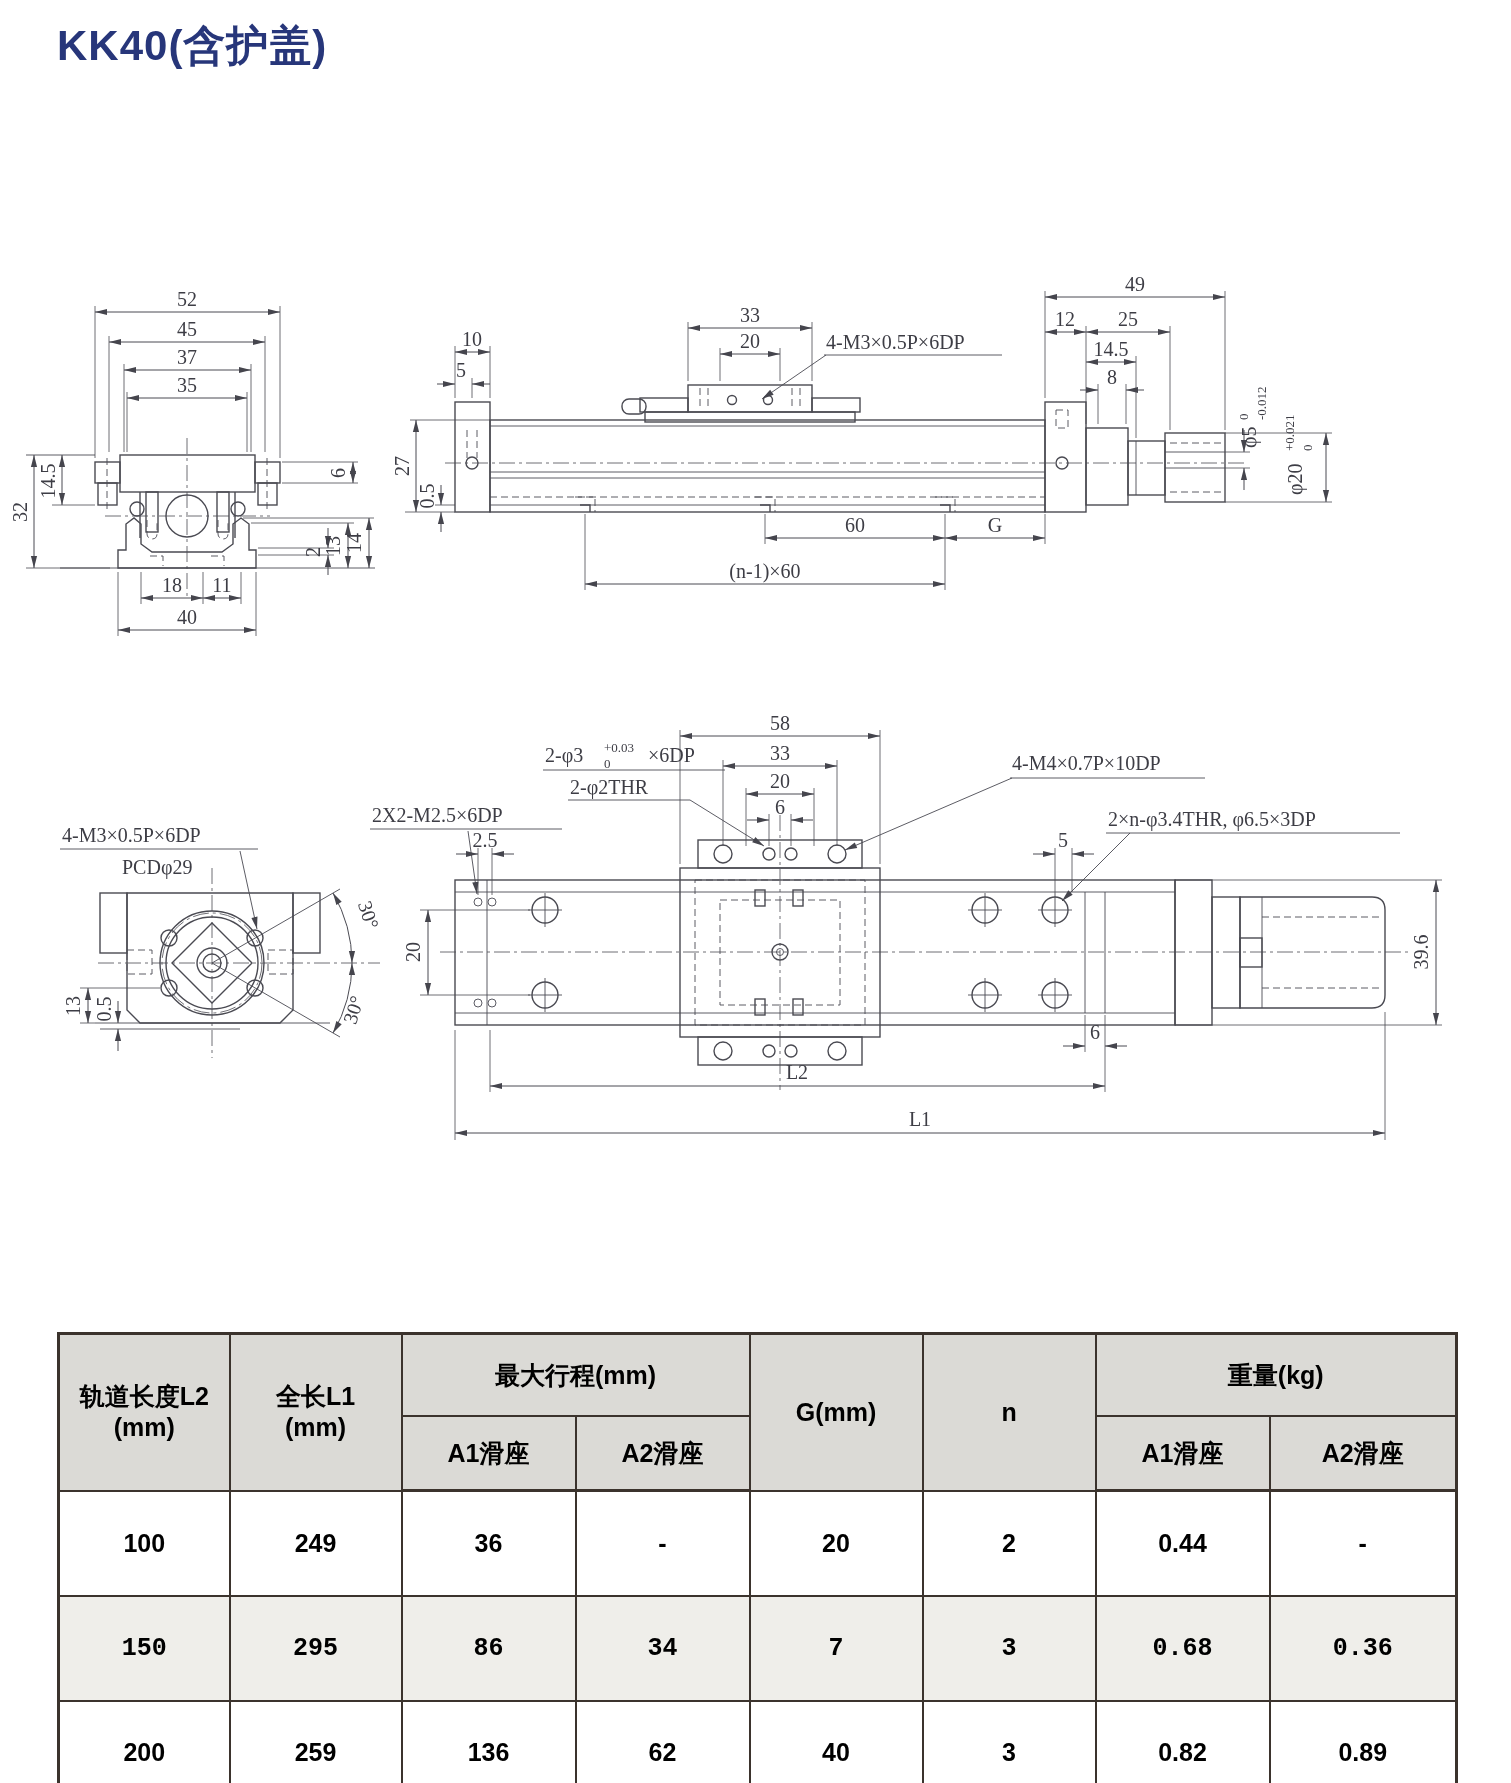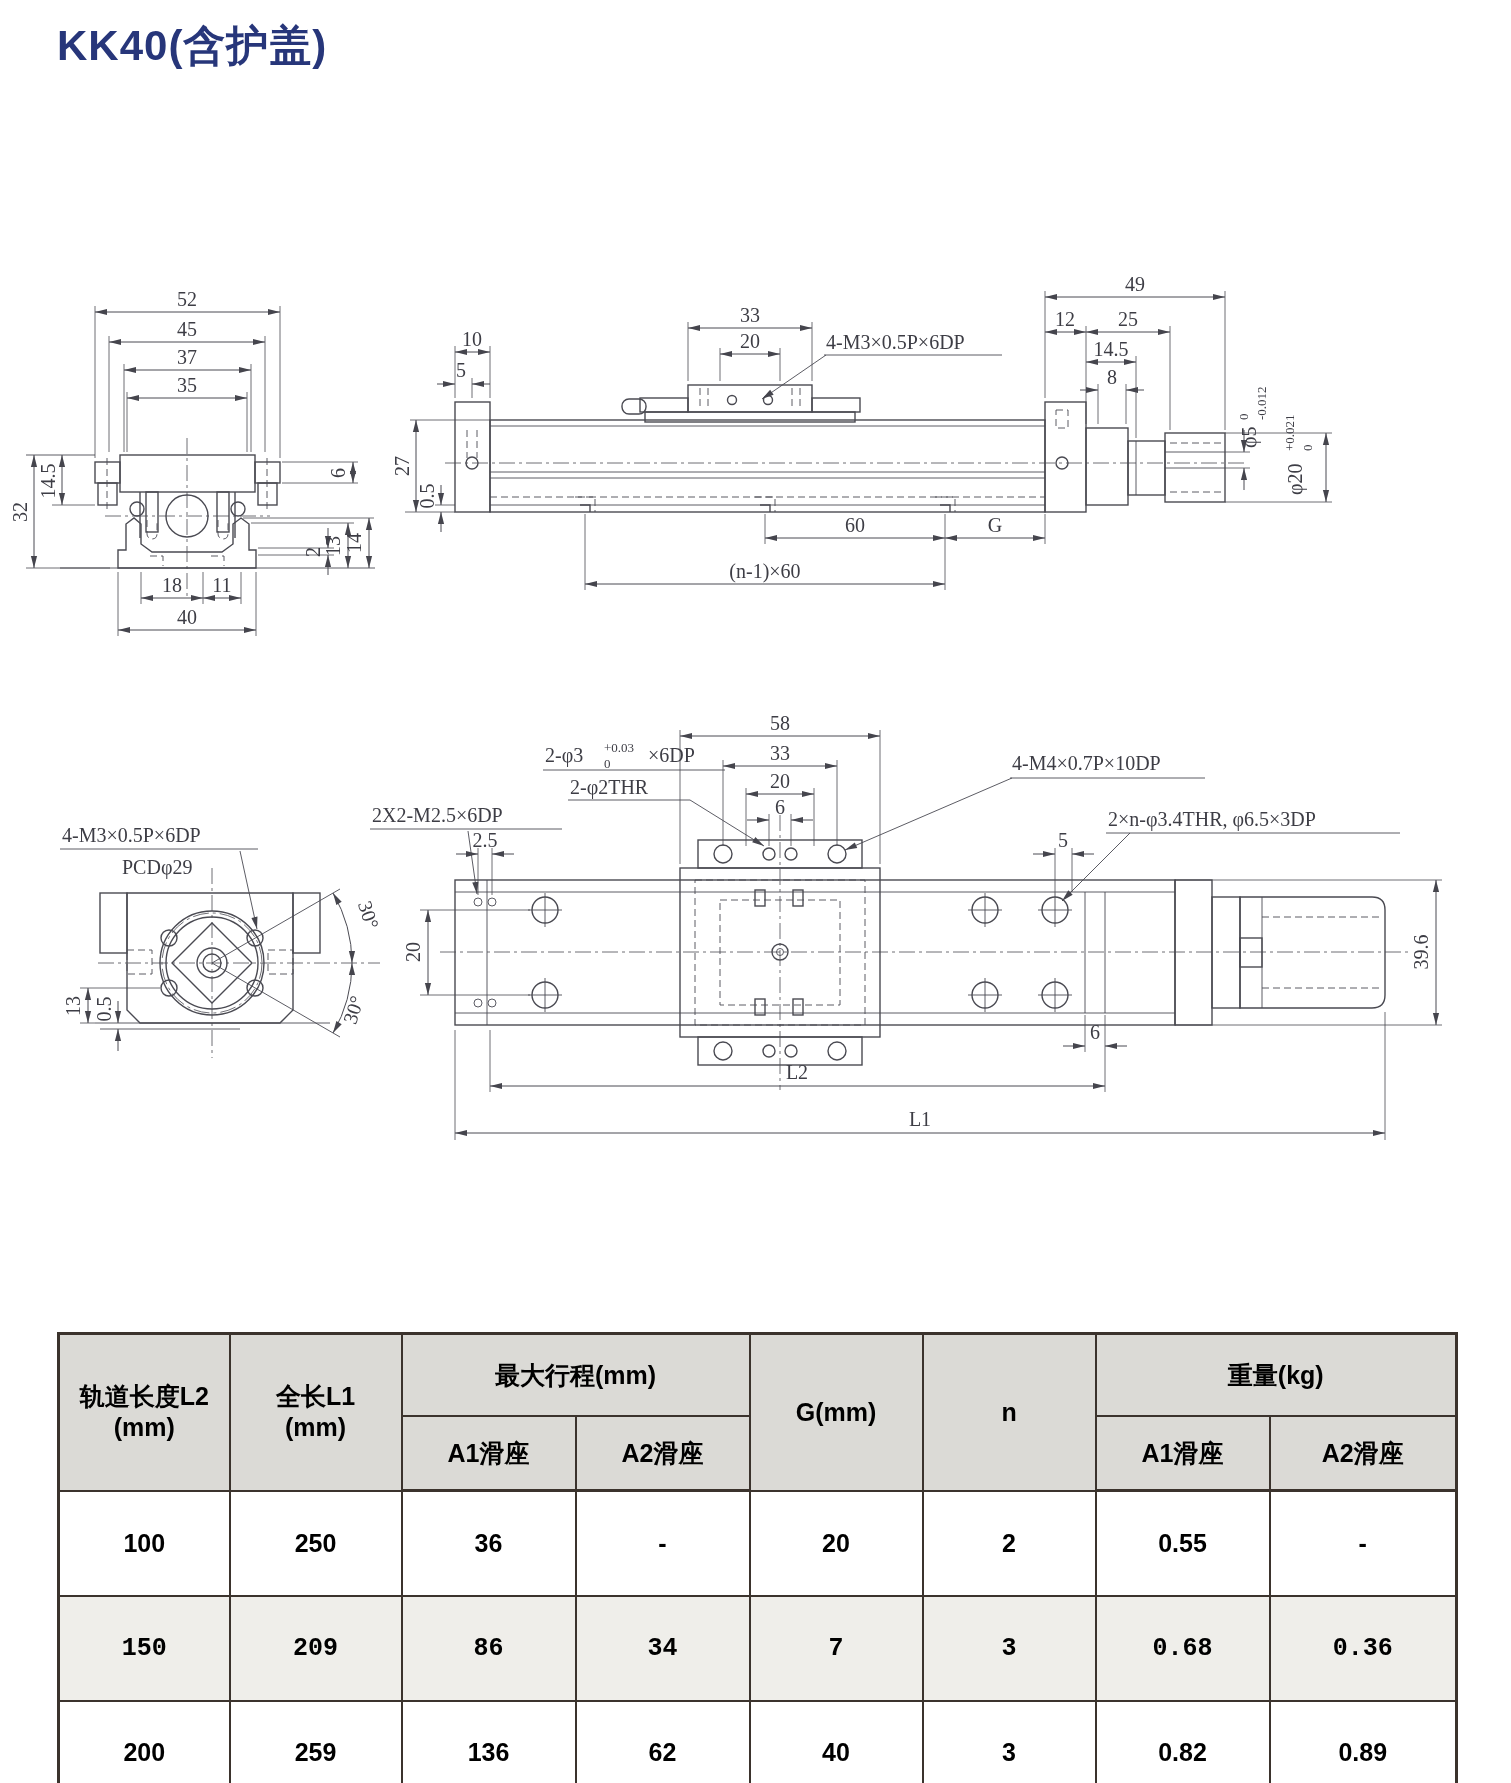--- a/index.html
+++ b/index.html
@@ -479,31 +479,31 @@
         <tr class="h2">
           <th>A1滑座</th>
           <th>A2滑座</th>
           <th>A1滑座</th>
           <th>A2滑座</th>
         </tr>
       </thead>
       <tbody>
         <tr>
           <td>100</td>
-          <td>250</td>
+          <td>249</td>
           <td>36</td>
           <td>-</td>
           <td>20</td>
           <td>2</td>
-          <td>0.55</td>
+          <td>0.44</td>
           <td>-</td>
         </tr>
         <tr class="alt">
           <td>150</td>
-          <td>209</td>
+          <td>295</td>
           <td>86</td>
           <td>34</td>
           <td>7</td>
           <td>3</td>
           <td>0.68</td>
           <td>0.36</td>
         </tr>
         <tr>
           <td>200</td>
           <td>259</td>

